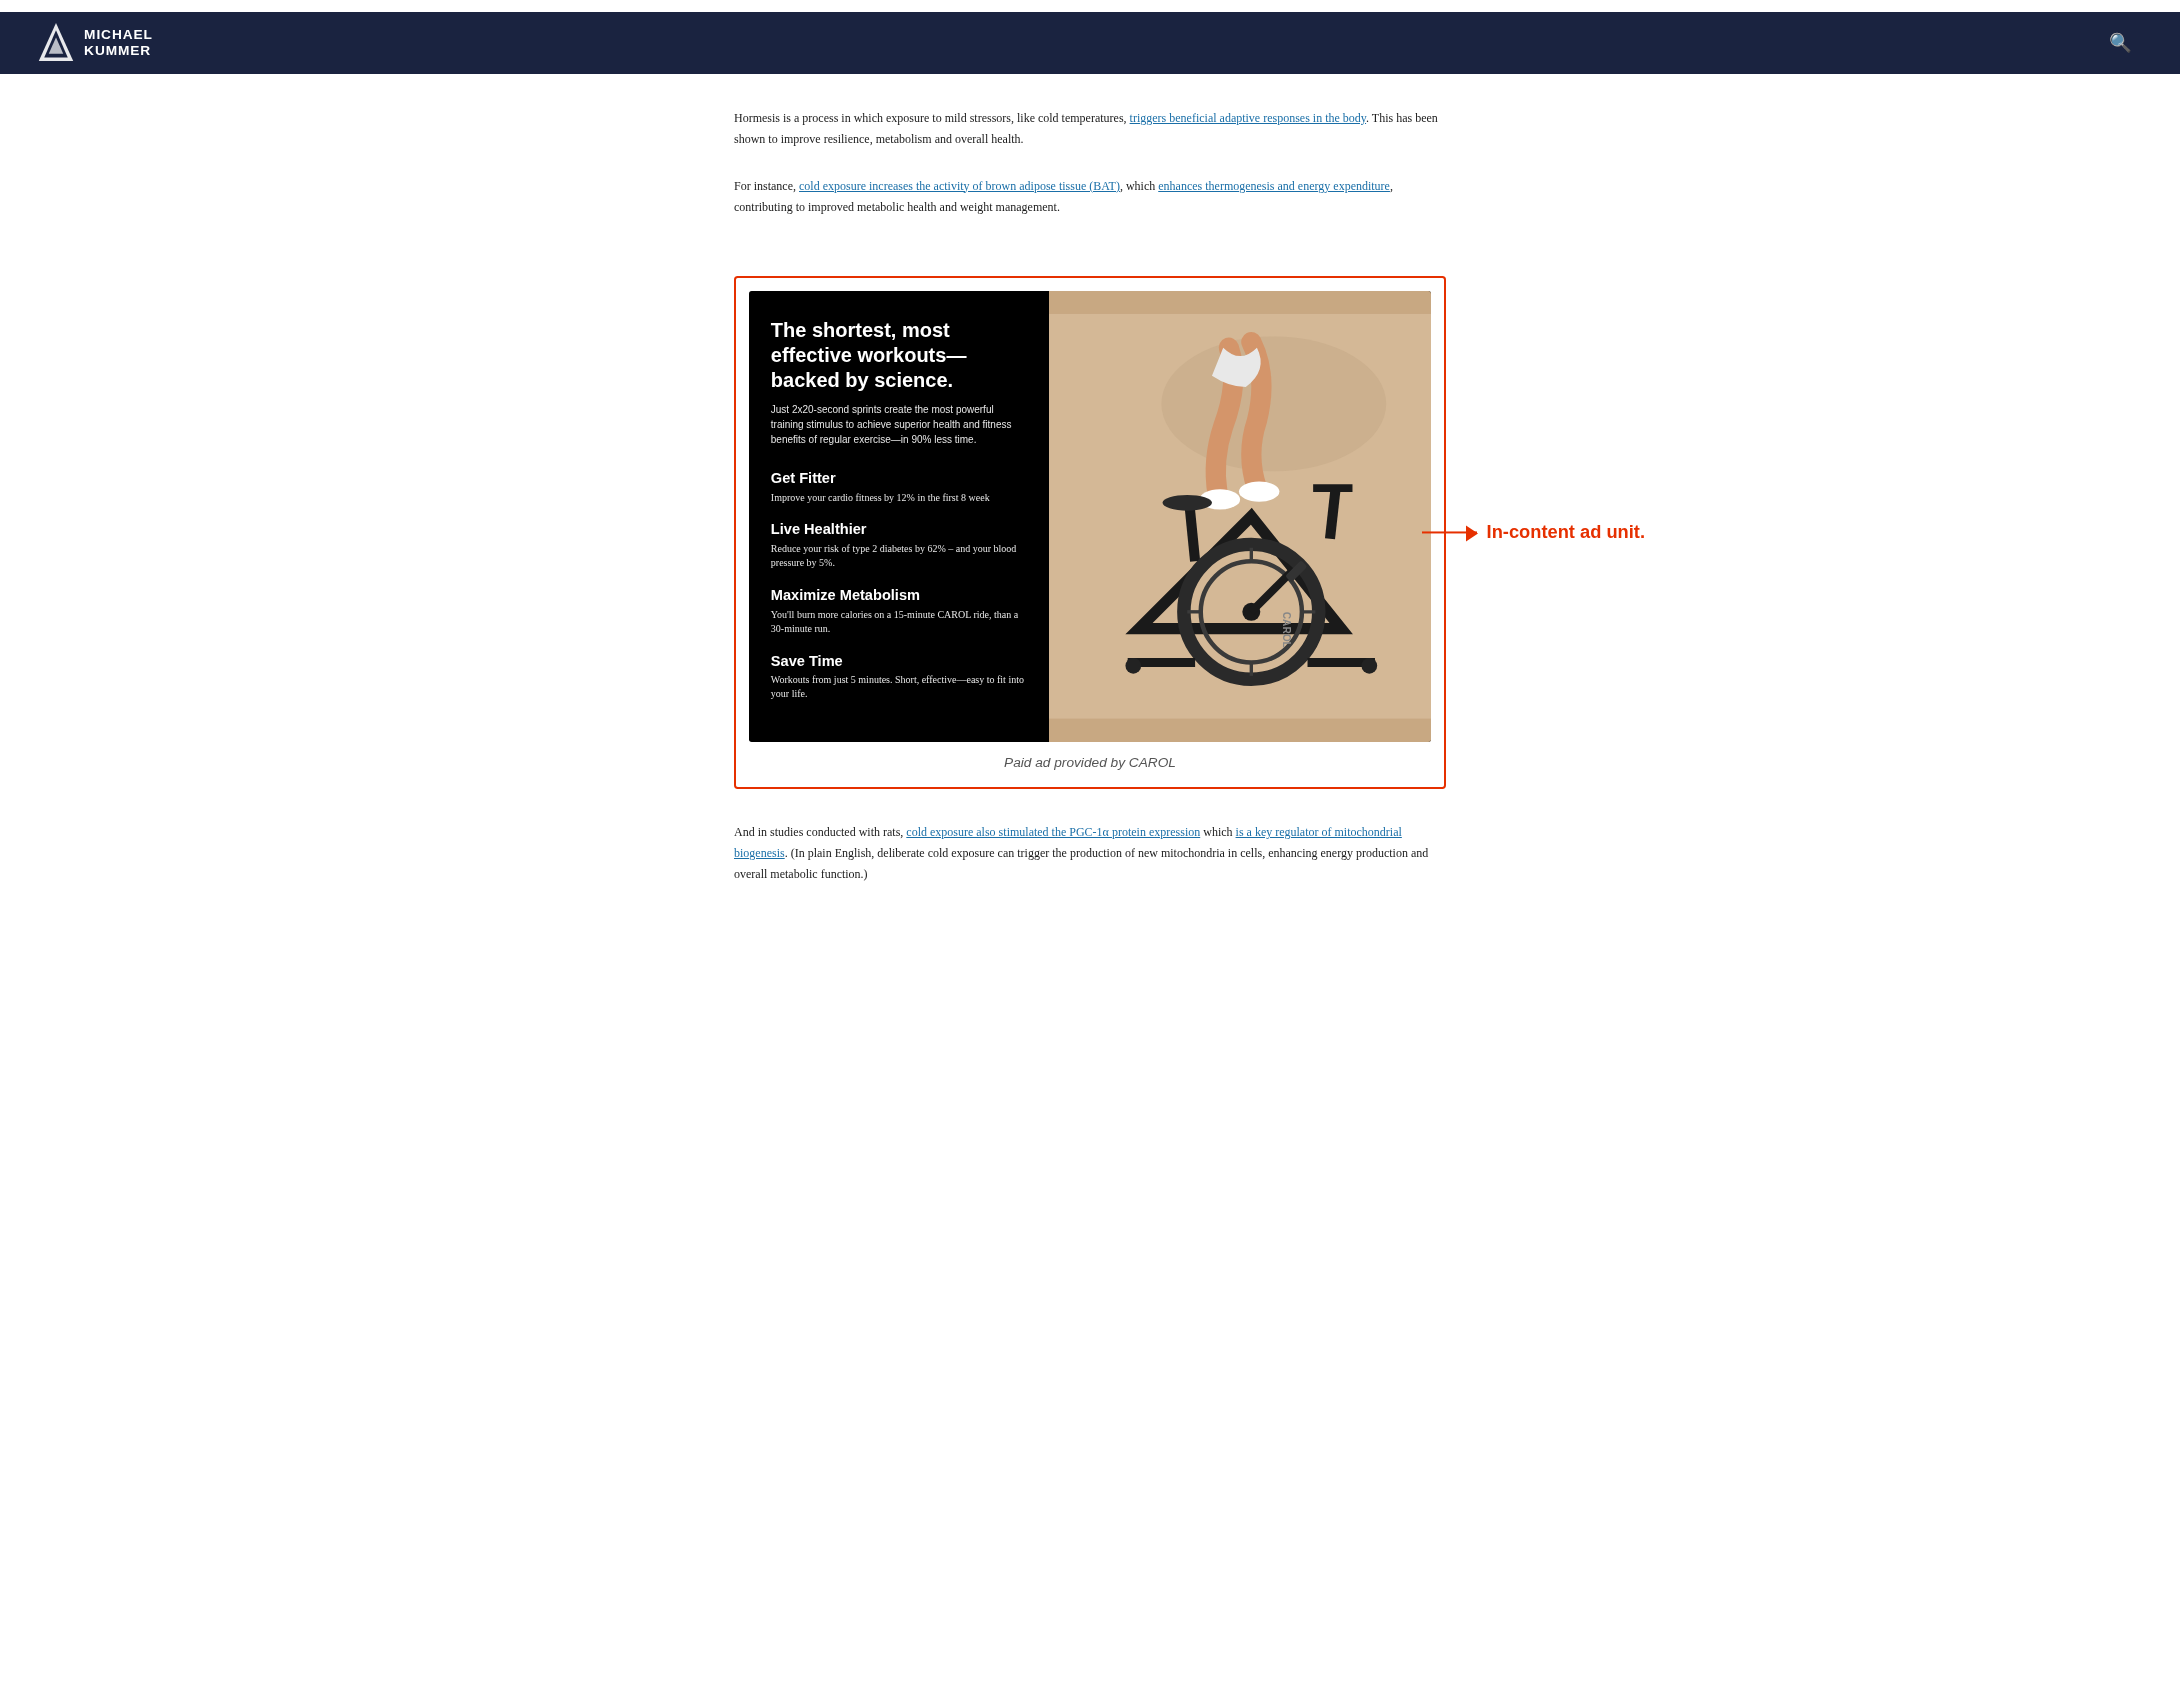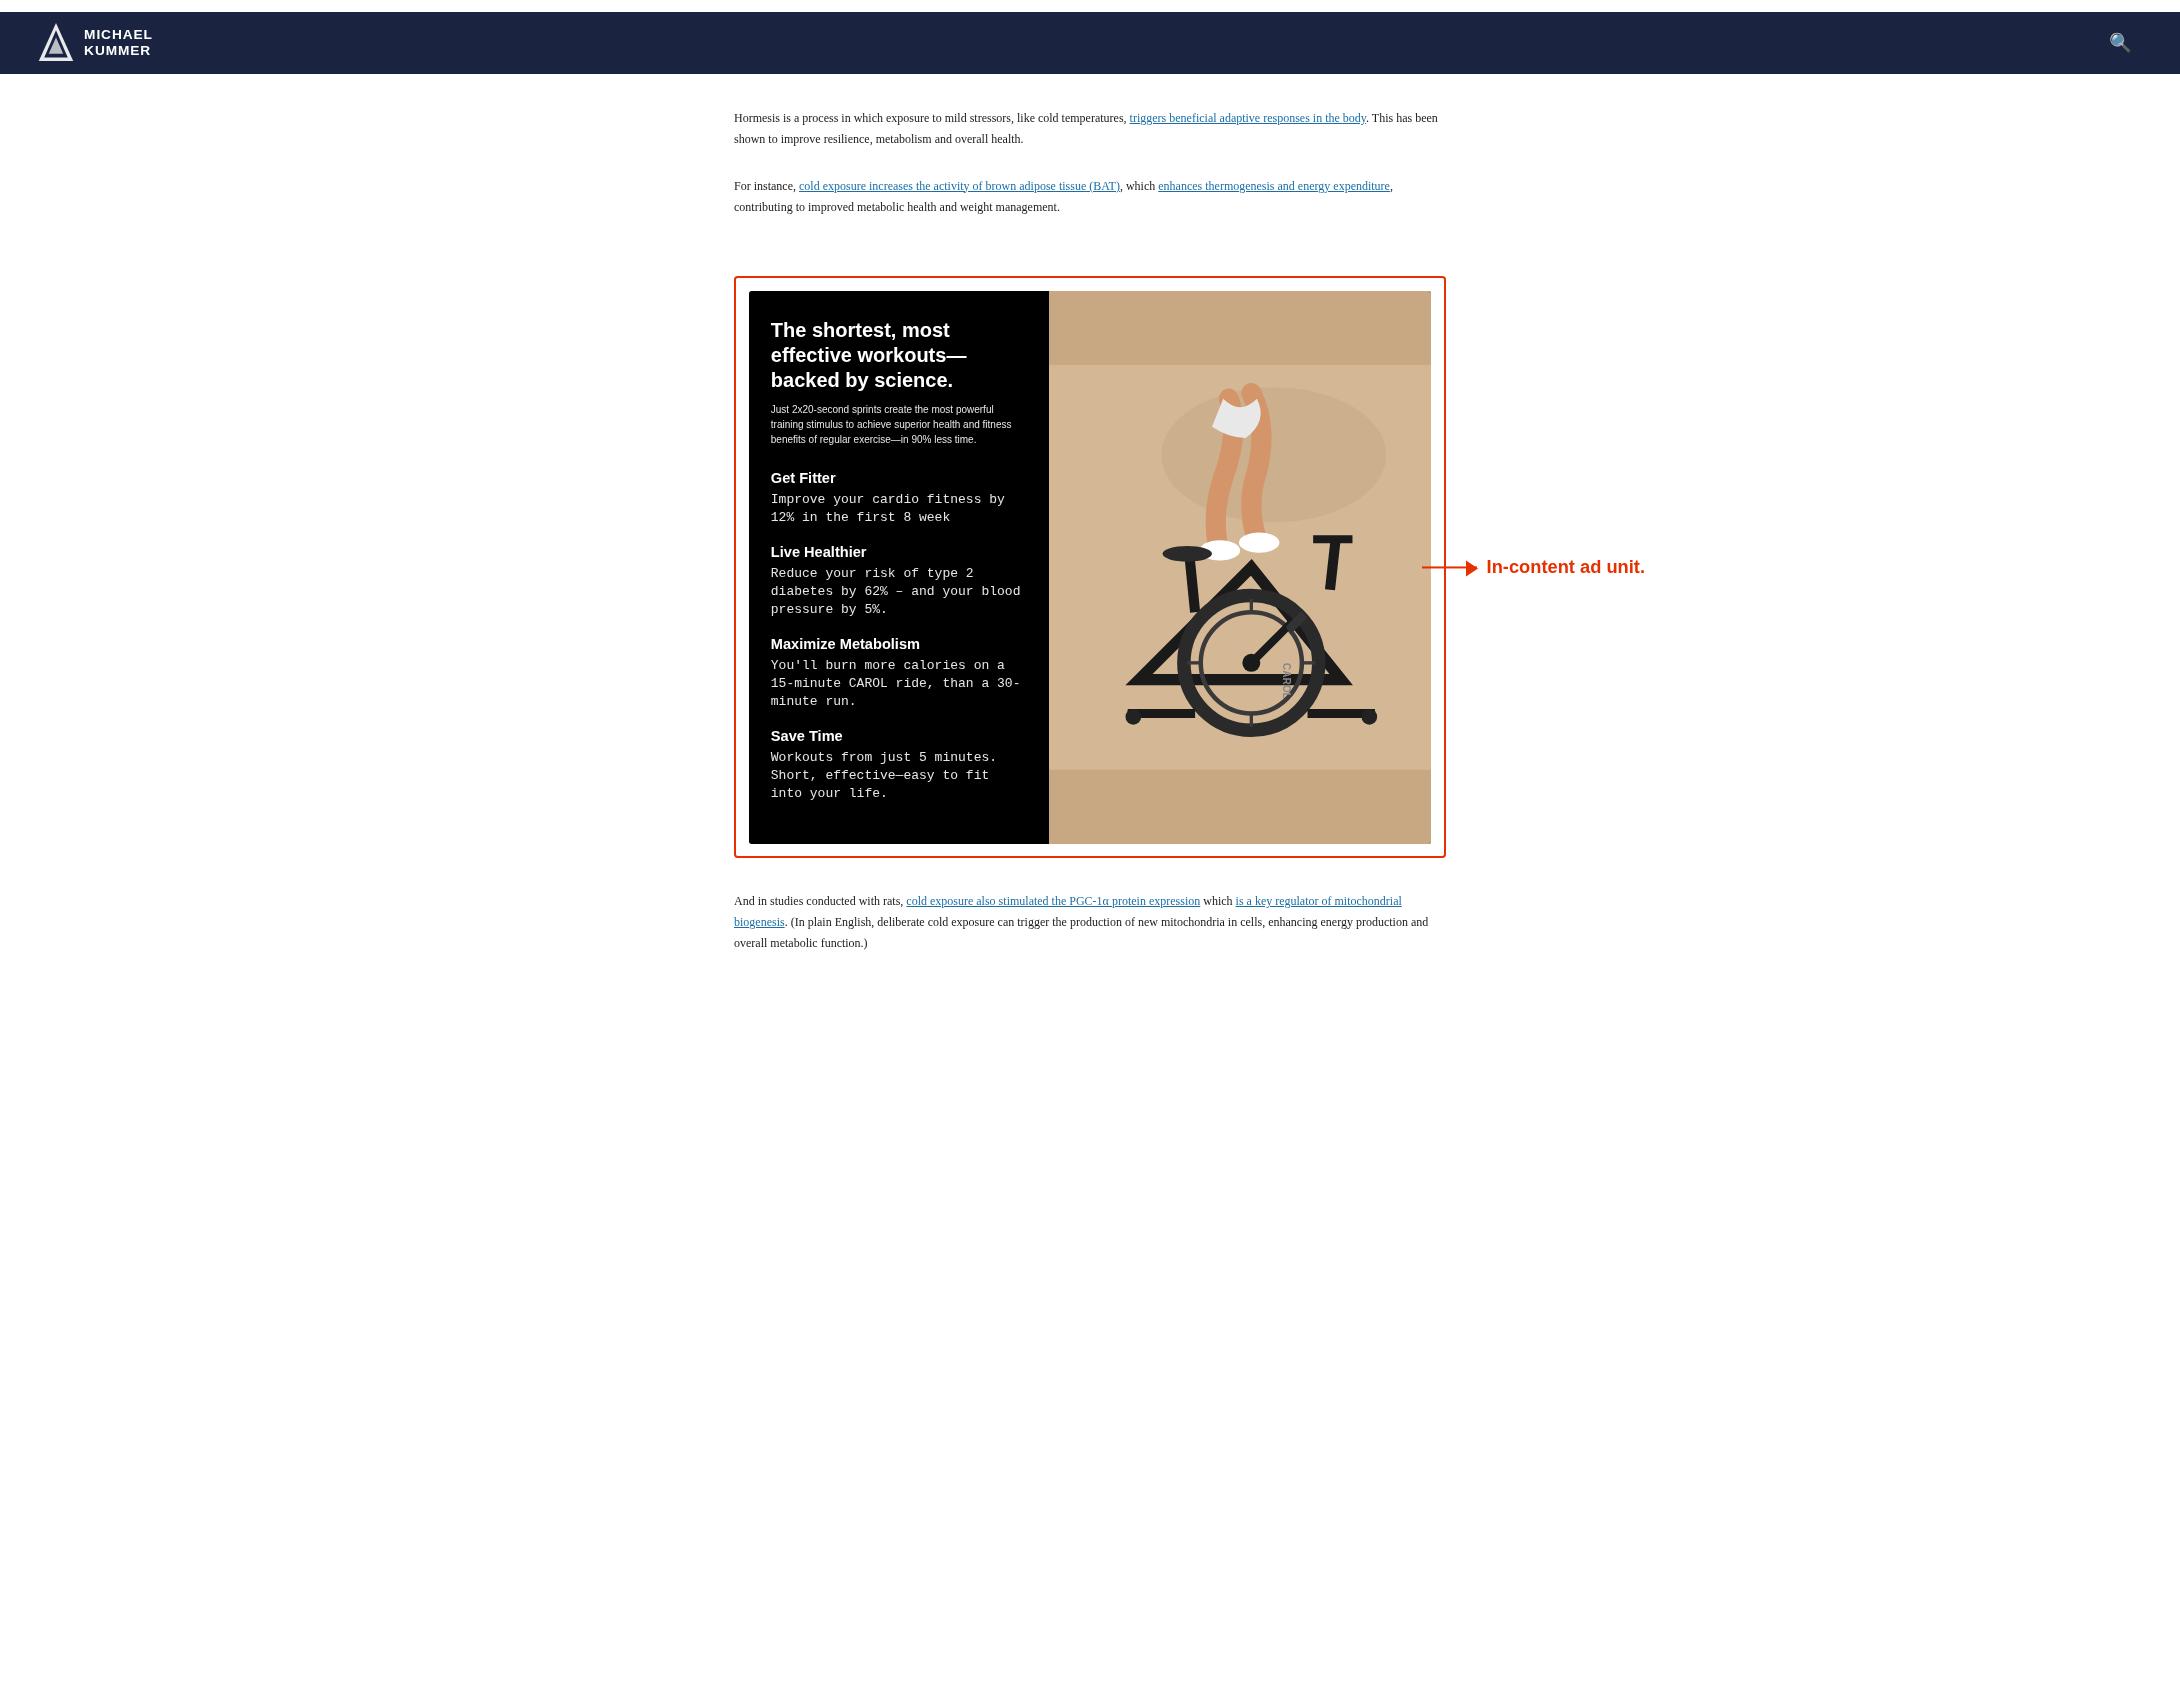--- a/index.html
+++ b/index.html
@@ -150,22 +150,22 @@
     }
 
     .ad-feature-title {
       font-size: 14.6px;
       font-weight: 700;
       font-family: Arial, sans-serif;
       color: #fff;
     }
 
     .ad-feature-desc {
-      font-size: 13px;
-      font-family: Liberation Mono, monospace;
+      font-size: 10px;
+      font-family: Liberation Serif, serif;
       color: rgba(255,255,255,0.9);
       line-height: 1.4;
     }
 
     .ad-image-side {
       flex: 1;
       background: #c8a882;
       position: relative;
       overflow: hidden;
     }
@@ -310,20 +310,21 @@
 
               <line x1="70" y1="310" x2="130" y2="310" stroke="#1a1a1a" stroke-width="8"></line>
               <line x1="230" y1="310" x2="290" y2="310" stroke="#1a1a1a" stroke-width="8"></line>
               <circle cx="75" cy="313" r="7" fill="#222"></circle>
               <circle cx="285" cy="313" r="7" fill="#222"></circle>
 
               <text x="188" y="245" font-family="Arial" font-size="9" fill="#888" transform="rotate(90,188,265)" font-weight="bold">CAROL</text>
             </svg>
           </div>
         </div>
+        <div class="ad-caption">Paid ad provided by CAROL</div>
 
         
         <div class="ad-annotation">
           <div class="ad-annotation-arrow"></div>
           <div class="ad-annotation-text">In-content ad unit.</div>
         </div>
       </div>
     </div>
 
 

